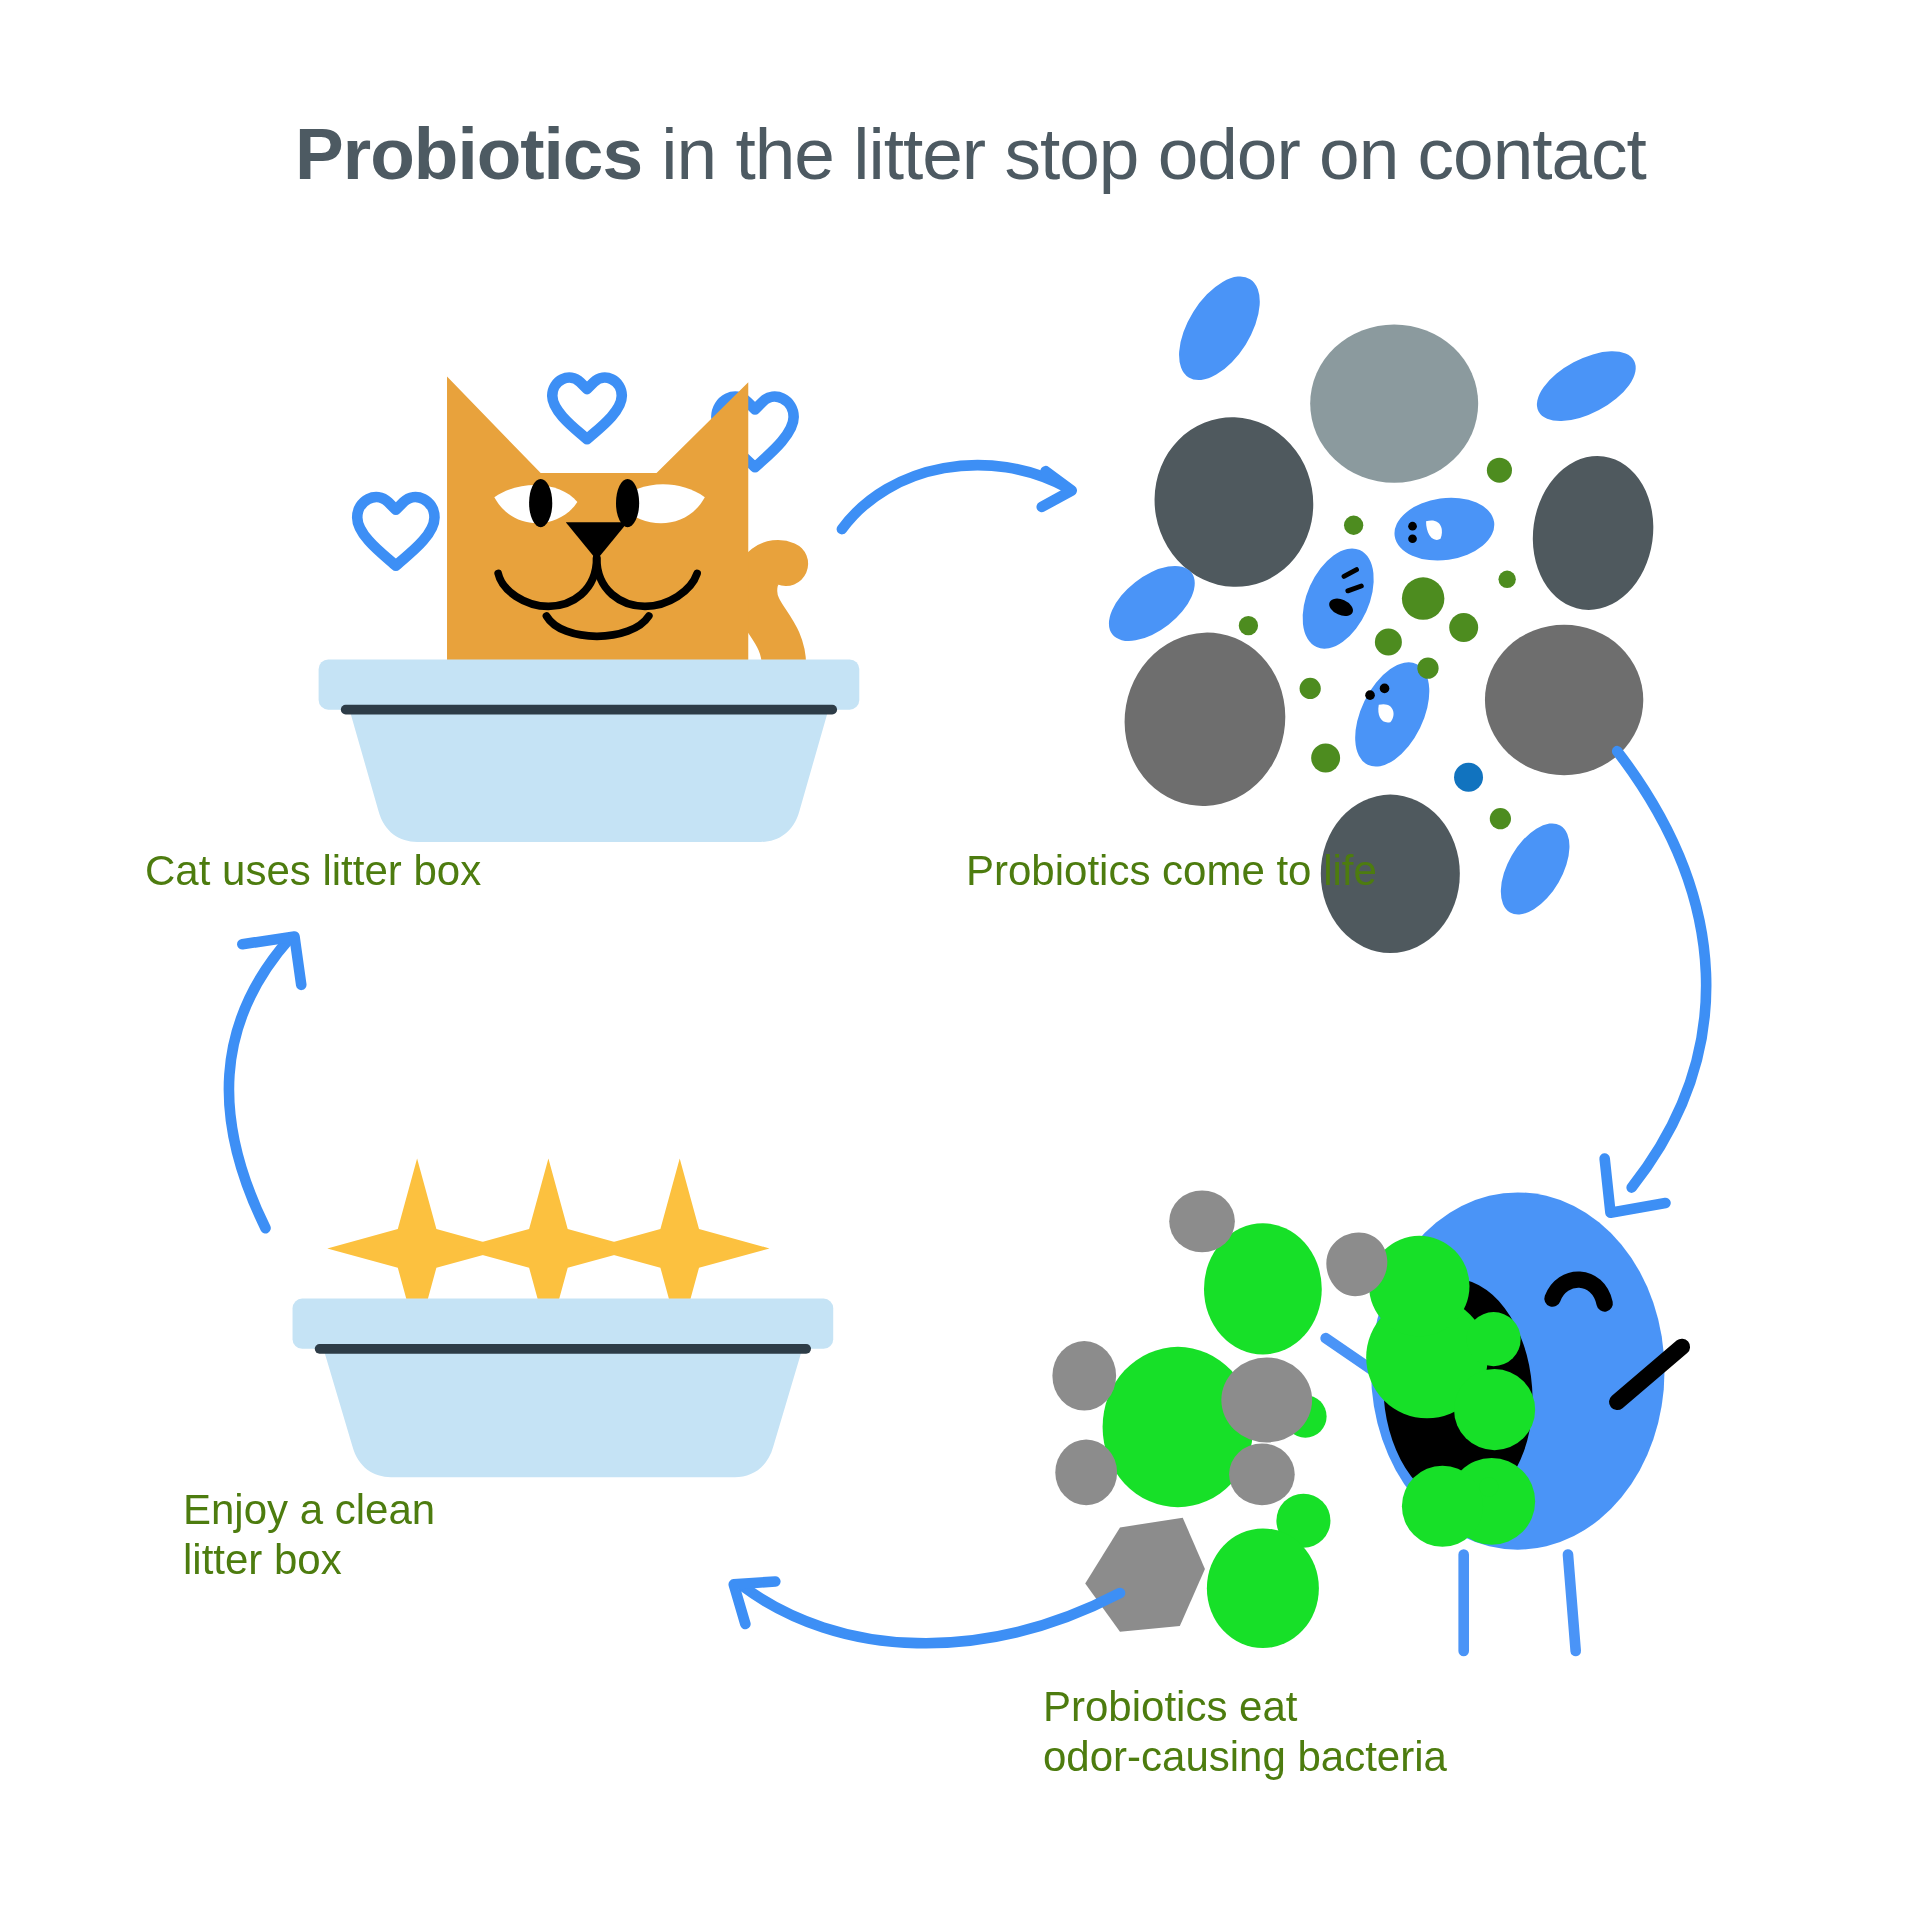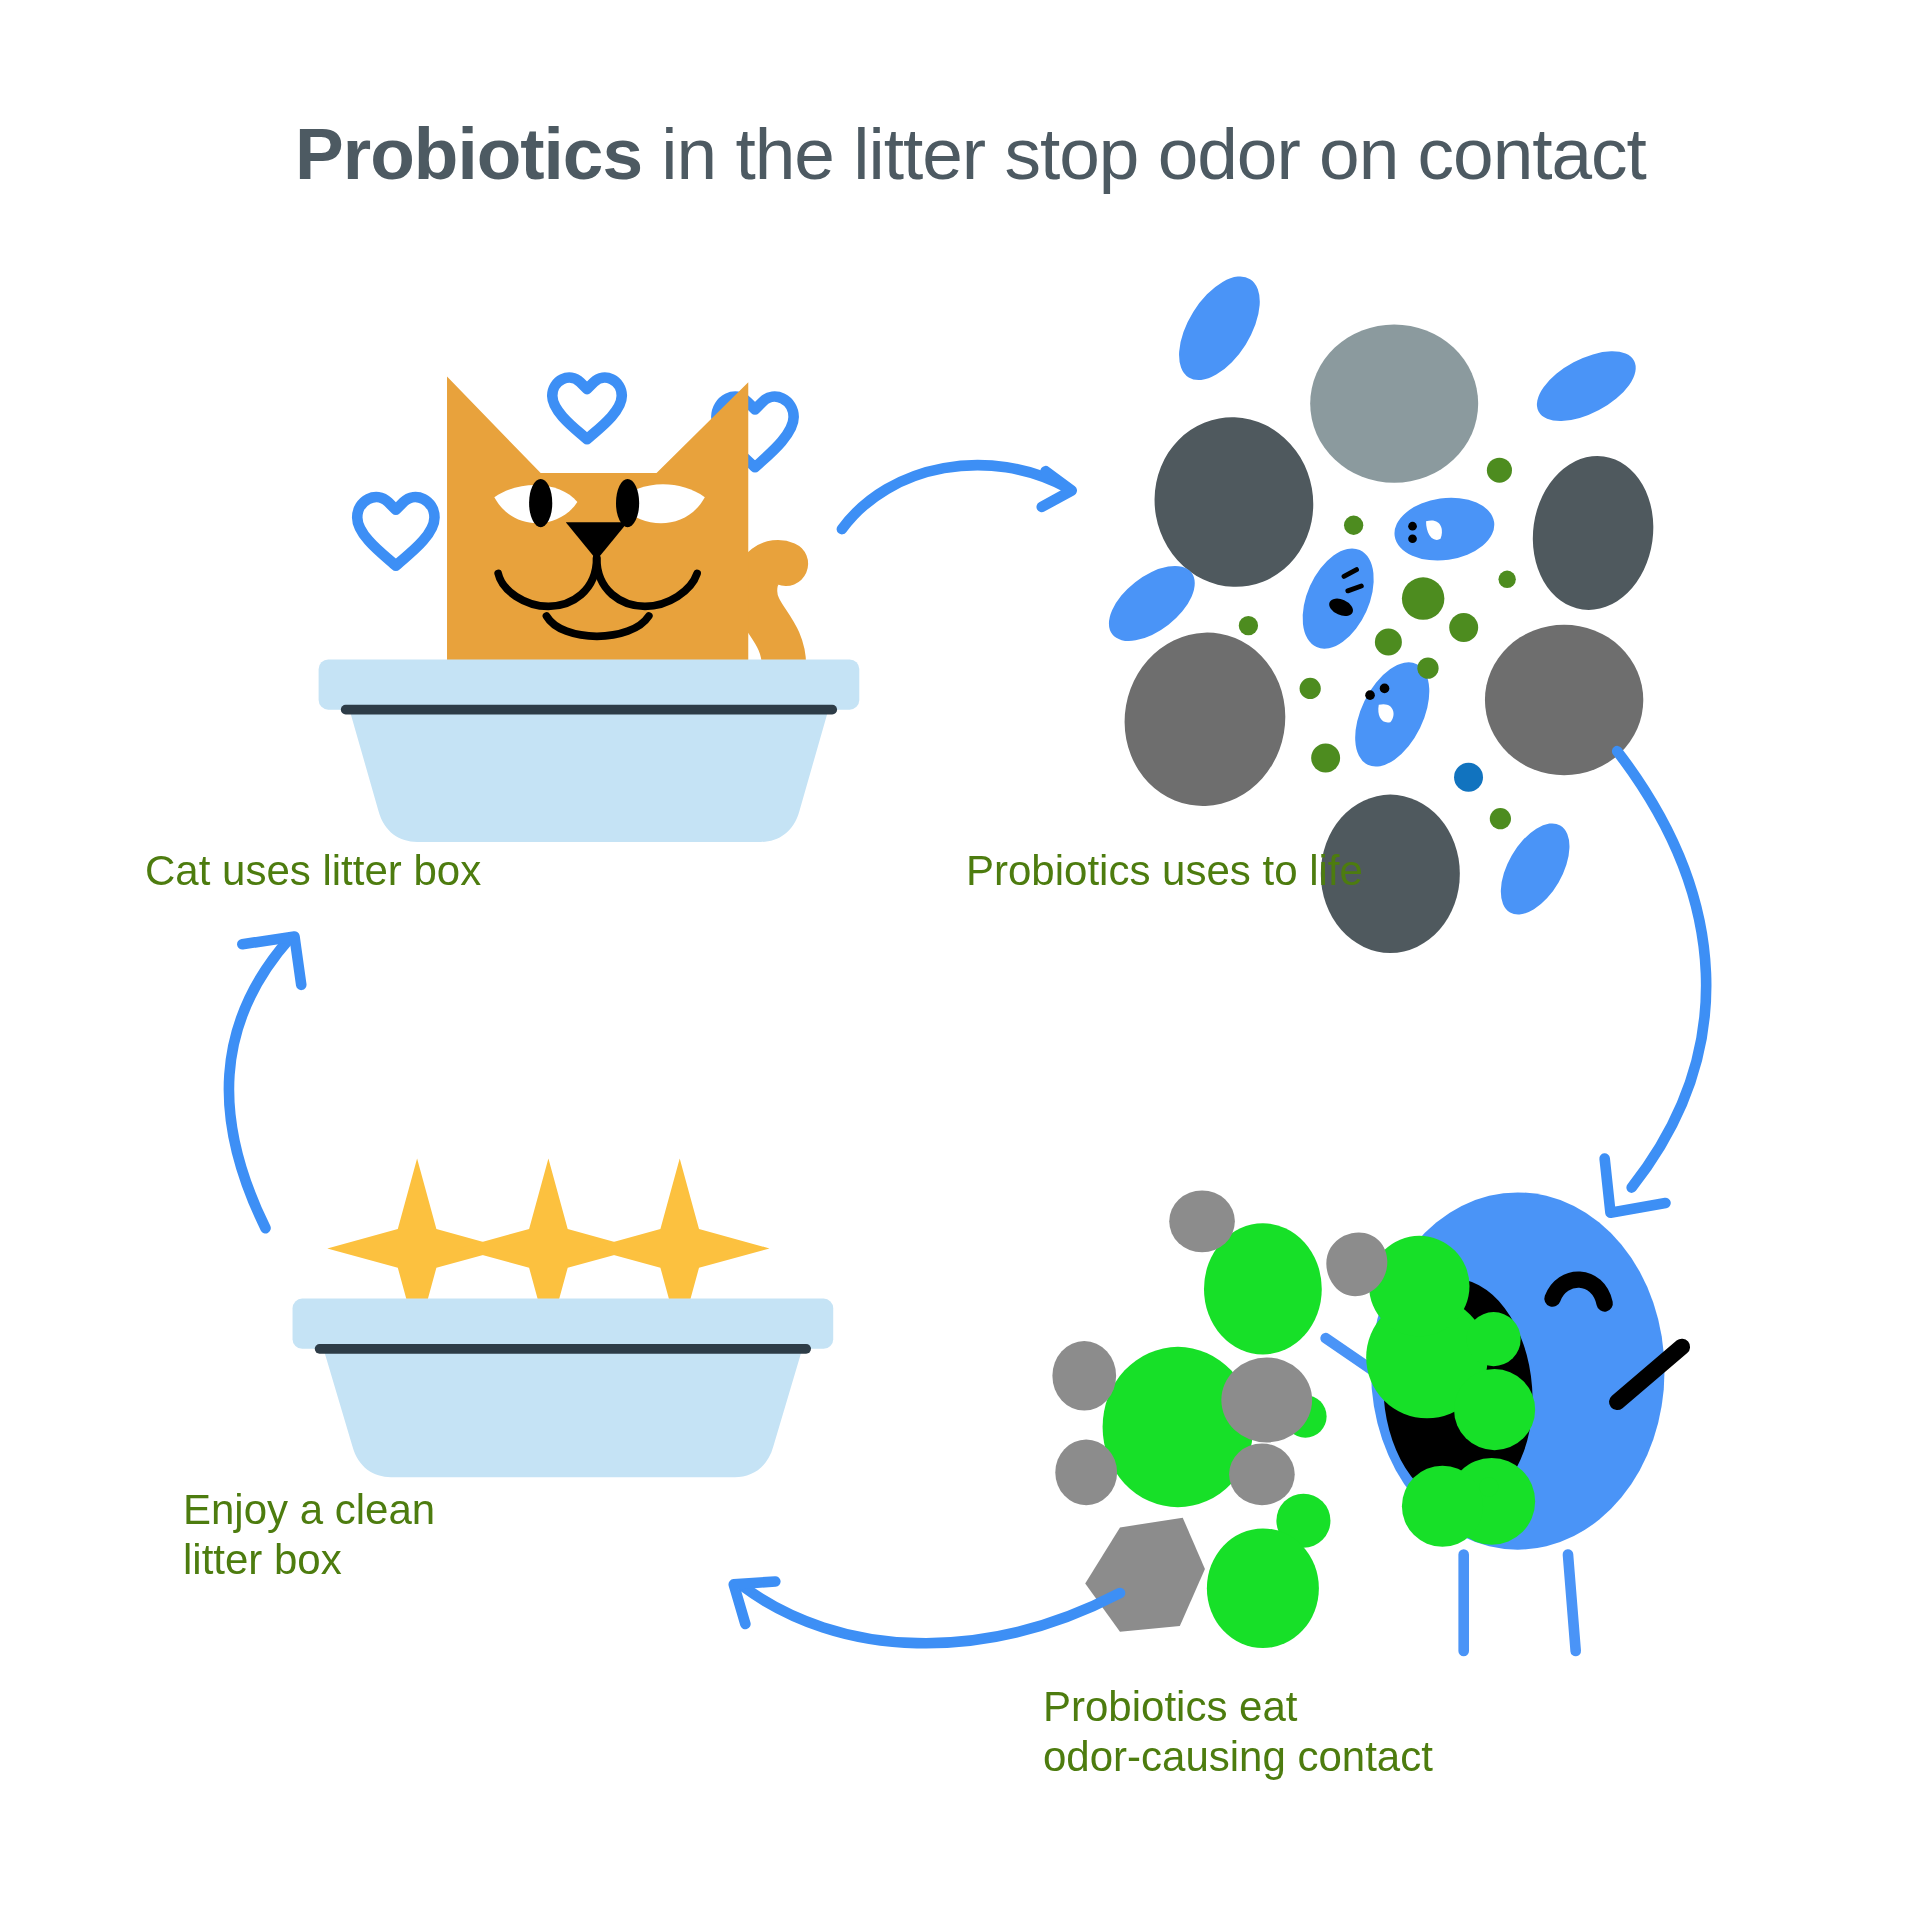--- a/index.html
+++ b/index.html
@@ -183,20 +183,20 @@
       <path d="M803 1638 L760 1641 L772 1682"></path>
     </g>
 
     <g fill="none" stroke="#3d8ff5" stroke-width="11" stroke-linecap="round" stroke-linejoin="round">
       <path d="M275 1272 C220 1160 222 1060 300 972"></path>
       <path d="M251 978 L305 970 L312 1020"></path>
     </g>
   </svg>
 
   <div class="caption" id="cap-cat">Cat uses litter box</div>
-  <div class="caption" id="cap-life">Probiotics uses to life</div>
+  <div class="caption" id="cap-life">Probiotics come to life</div>
   <div class="caption" id="cap-eat">Probiotics eat
-odor-causing contact</div>
+odor-causing bacteria</div>
   <div class="caption" id="cap-clean">Enjoy a clean
 litter box</div>
 
 </div>
 
 
 </body></html>

